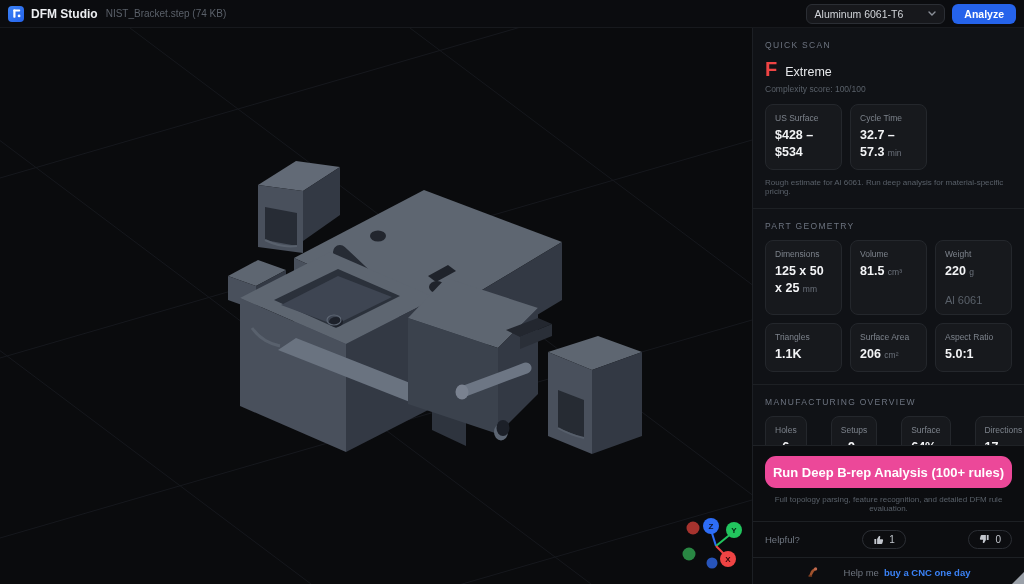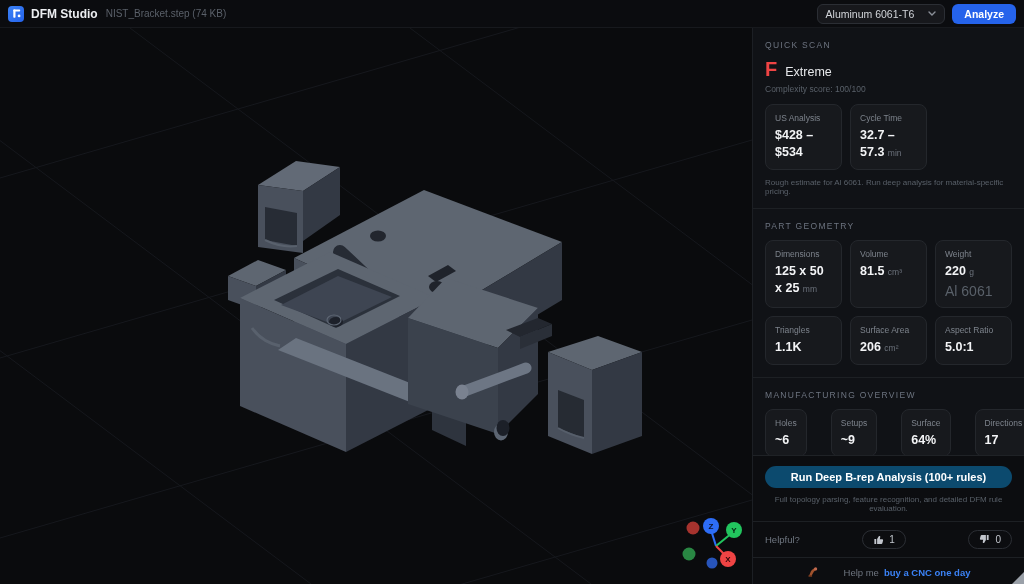--- a/index.html
+++ b/index.html
@@ -10,21 +10,21 @@
   .header { position:absolute; top:0; left:0; width:1024px; height:28px;
     background:#0b0c0f; border-bottom:1px solid #17191d;
     display:flex; align-items:center; padding:0 8px; z-index:30; }
   .logo { width:16px; height:16px; border-radius:4px;
     background:linear-gradient(135deg,#3b82f6,#2563eb);
     display:flex; align-items:center; justify-content:center; margin-right:7px; }
   .app-title { font-size:12px; font-weight:bold; color:#eceef1; }
   .file-name { font-size:10px; color:#5a6069; margin-left:8px; }
   .header-right { margin-left:auto; display:flex; align-items:center; gap:7px; }
   .material-select { height:20px; background:#17181c; border:1px solid #2b2e34;
-    border-radius:6px; display:flex; align-items:center; gap:14px; padding:0 8px;
+    border-radius:6px; display:flex; align-items:center; gap:25px; padding:0 8px;
     font-size:10.5px; color:#d2d5da; cursor:pointer; }
   .analyze-btn { height:20px; background:#2563eb; border:none; border-radius:6px;
     padding:0 12px; font-size:10.5px; font-weight:bold; color:#fff; cursor:pointer;
     font-family:inherit; }
 
   
   .viewport { position:absolute; top:28px; left:0; width:752px; height:556px;
     background:#0a0b0d; overflow:hidden; }
 
   
@@ -41,26 +41,26 @@
   .complexity { font-size:8.5px; color:#596069; margin-top:5px; }
 
   .cards-3 { display:grid; grid-template-columns:repeat(3,1fr); gap:8px; margin-top:10px; }
   .cards-4 { display:grid; grid-template-columns:repeat(4,1fr); gap:24px; }
   .card { background:#17191d; border:1px solid #24272c; border-radius:8px; padding:8px 9px; }
   .card-label { font-size:8.5px; color:#7d838c; margin-bottom:4px; white-space:nowrap;
     overflow:hidden; }
   .card-label.hl { color:#5b8def; }
   .card-value { font-size:12.5px; font-weight:bold; color:#f3f4f6; line-height:1.35; }
   .card-unit { font-size:8.5px; font-weight:normal; color:#6b717b; }
-  .card-sub { font-size:14px; color:#596069; margin-top:3px; }
+  .card-sub { font-size:11px; color:#596069; margin-top:14px; }
   .note { font-size:8px; color:#596069; margin-top:8px; }
 
   .sidebar-bottom { background:#0c0d10; border-top:1px solid #1f2226; padding:10px 12px 6px; }
-  .run-btn { width:100%; height:22px; background:#0c4a6e; border:none; border-radius:11px;
-    color:#fff; font-size:11px; font-weight:bold; cursor:pointer; font-family:inherit; }
+  .run-btn { width:100%; height:32px; background:#ec4899; border:none; border-radius:11px;
+    color:#fff; font-size:13px; font-weight:bold; cursor:pointer; font-family:inherit; }
   .run-sub { font-size:8px; color:#596069; text-align:center; margin-top:7px; }
   .bottom-div { height:1px; background:#1d2024; margin:8px -12px; }
   .helpful-row { display:flex; align-items:center; justify-content:space-between; gap:24px; }
   .helpful-label { font-size:9.5px; color:#6f7680; }
   .pill { display:flex; align-items:center; gap:5px; border:1px solid #2b2e34;
     border-radius:999px; padding:3px 10px; background:transparent; color:#c2c6cd;
     font-size:10px; cursor:pointer; font-family:inherit; }
   .footer-row { display:flex; align-items:center; justify-content:center; gap:5px;
     font-size:9.5px; margin-top:8px; }
   .footer-prefix { color:#6f7680;margin-left:20px; }
@@ -187,21 +187,21 @@
 
     <div class="section-title">QUICK SCAN</div>
     <div class="grade-row">
       <span class="grade">F</span>
       <span class="grade-label">Extreme</span>
     </div>
     <div class="complexity">Complexity score: 100/100</div>
 
     <div class="cards-3">
       <div class="card">
-        <div class="card-label">US Analysis</div>
+        <div class="card-label">US Surface</div>
         <div class="card-value"><span>$428 – $534</span> <span class="card-unit"></span></div>
       </div>
       <div class="card">
         <div class="card-label">Cycle Time</div>
         <div class="card-value"><span>32.7 – 57.3</span> <span class="card-unit">min</span></div>
       </div>
     </div>
     <div class="note">Rough estimate for Al 6061. Run deep analysis for material-specific pricing.</div>
 
     <div class="divider"></div>

